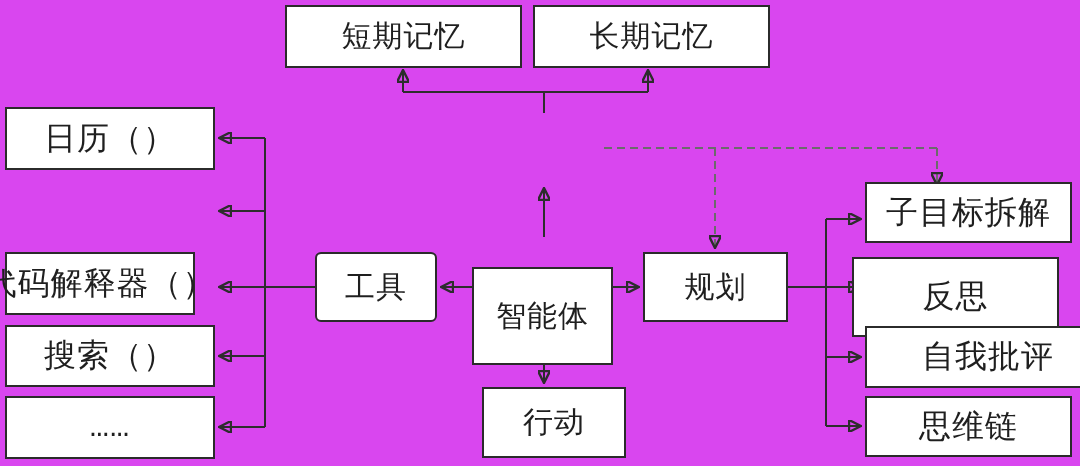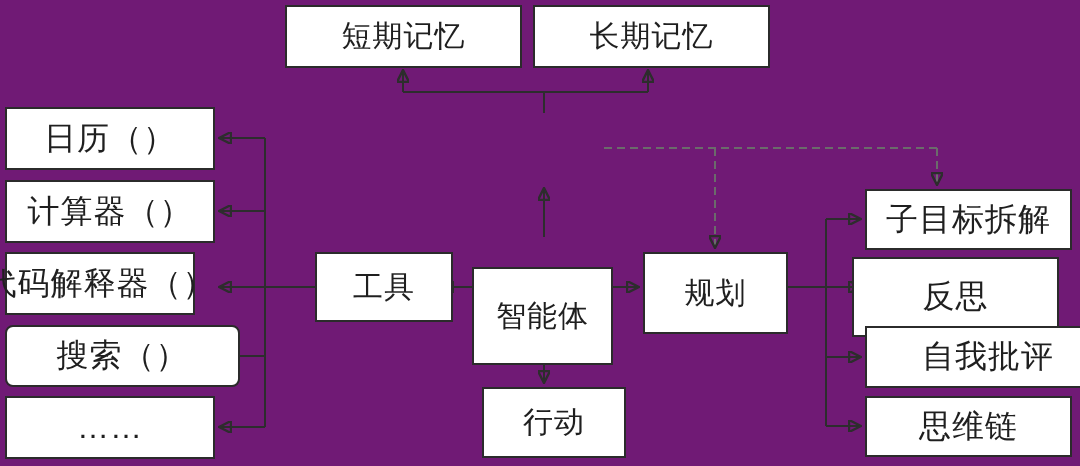--- a/index.html
+++ b/index.html
@@ -4,22 +4,22 @@
 <style>
   html, body {
     margin: 0;
     padding: 0;
     background: #ffffff;
   }
   .canvas {
     position: relative;
     width: 1080px;
     height: 466px;
-    background: #701a75;
-    font-family: Liberation Sans, sans-serif;
+    background: #d946ef;
+    font-family: Liberation Mono, monospace;
     overflow: hidden;
   }
   .connectors {
     position: absolute;
     left: 0;
     top: 0;
     width: 1080px;
     height: 466px;
   }
   .connectors path {
@@ -90,27 +90,26 @@
     <path class="dashed" d="M715 148 V248" marker-end="url(#arrDash)"></path>
     <path class="dashed" d="M937 148 V185" marker-end="url(#arrDash)"></path>
   </svg>
 
   <div class="node" style="left:285px; top:5px; width:237px; height:63px;">短期记忆</div>
   <div class="node" style="left:533px; top:5px; width:237px; height:63px;">长期记忆</div>
 
   <div class="node" style="left:472px; top:237px; width:141px; height:98px;margin-top:30px;">智能体</div>
   <div class="node" style="left:482px; top:387px; width:144px; height:71px;">行动</div>
 
-  <div class="node" style="left:315px; top:252px; width:138px; height:70px;">工具</div>
-  <div class="node" style="left:643px; top:252px; width:145px; height:82px;">规划</div>
+  <div class="node" style="left:315px; top:252px; width:122px; height:70px;border-radius:6px;">工具</div>
+  <div class="node" style="left:643px; top:252px; width:145px; height:70px;">规划</div>
 
   <div class="node small" style="left:5px; top:107px; width:210px; height:63px;">日历（）</div>
-  <div class="node small" style="left:5px; top:180px; width:210px; height:63px;">计算器（）</div>
   <div class="node small" style="left:5px; top:252px; width:190px; height:63px;">代码解释器（）</div>
-  <div class="node small" style="left:5px; top:325px; width:235px; height:62px;border-radius:8px;">搜索（）</div>
+  <div class="node small" style="left:5px; top:325px; width:210px; height:62px;">搜索（）</div>
   <div class="node small" style="left:5px; top:396px; width:210px; height:63px;">……</div>
 
-  <div class="node small" style="left:865px; top:189px; width:207px; height:61px;">子目标拆解</div>
+  <div class="node small" style="left:865px; top:182px; width:207px; height:61px;">子目标拆解</div>
   <div class="node small" style="left:852px; top:257px; width:207px; height:80px;">反思</div>
   <div class="node small" style="left:865px; top:326px; width:246px; height:62px;">自我批评</div>
   <div class="node small" style="left:865px; top:396px; width:207px; height:61px;">思维链</div>
 
 </div>
 
 </body></html>

